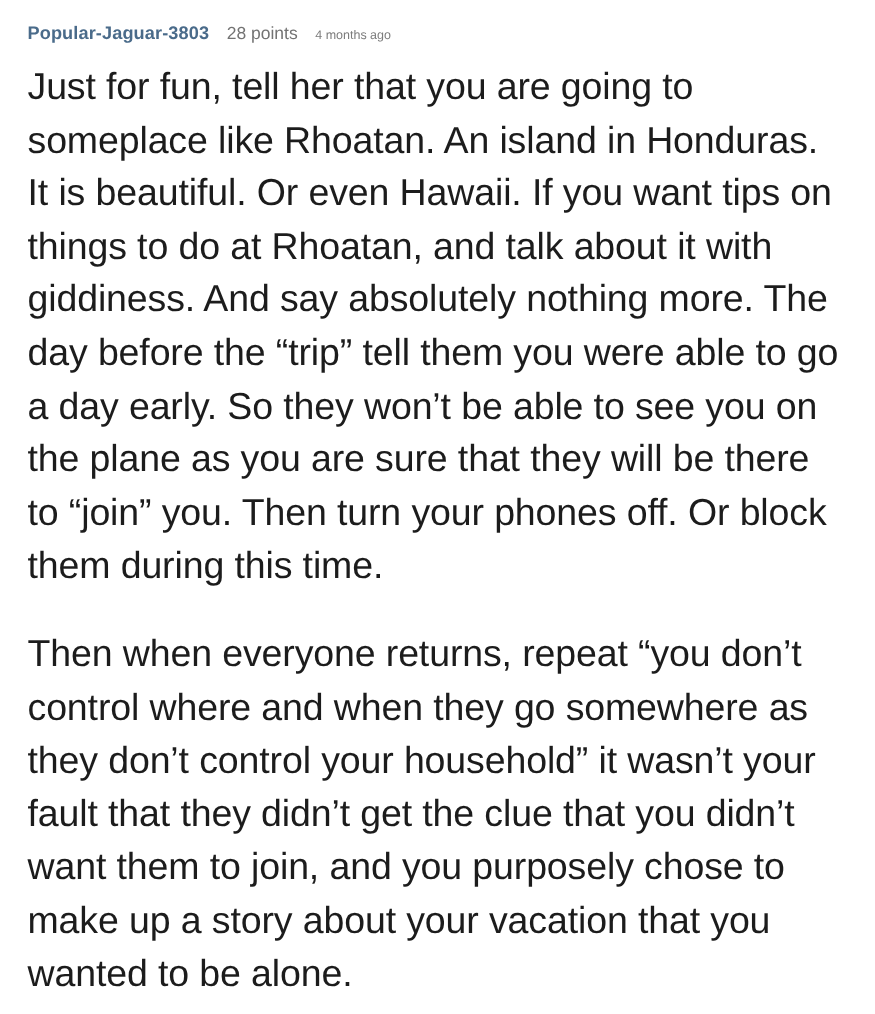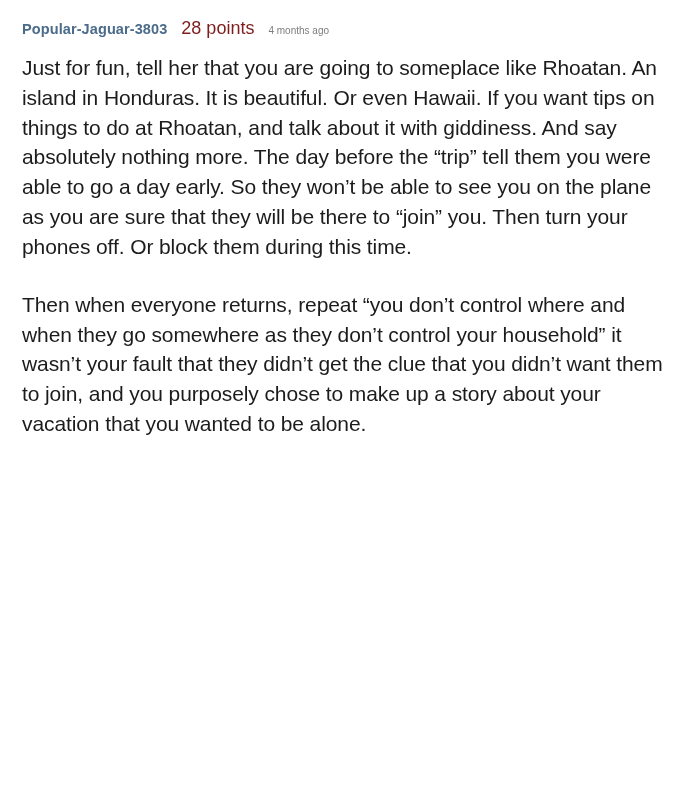--- a/index.html
+++ b/index.html
@@ -26,29 +26,29 @@
     margin-bottom: 14px;
     white-space: nowrap;
   }
   .author {
     font-size: 14.5px;
     font-weight: bold;
     color: #4a6b8a;
     letter-spacing: 0.1px;
   }
   .points {
-    font-size: 18px;
-    color: #7f1d1d;
+    font-size: 14px;
+    color: #737373;
   }
   .timestamp {
     font-size: 10px;
     color: #7c7c7c;
   }
   .body-text {
-    font-size: 21px;
+    font-size: 30px;
     line-height: 1.42;
     color: #1c1c1c;
     letter-spacing: -0.1px;
   }
   .body-text p {
     margin: 0 0 28px 0;
   }
   .body-text p:last-child {
     margin-bottom: 0;
   }

